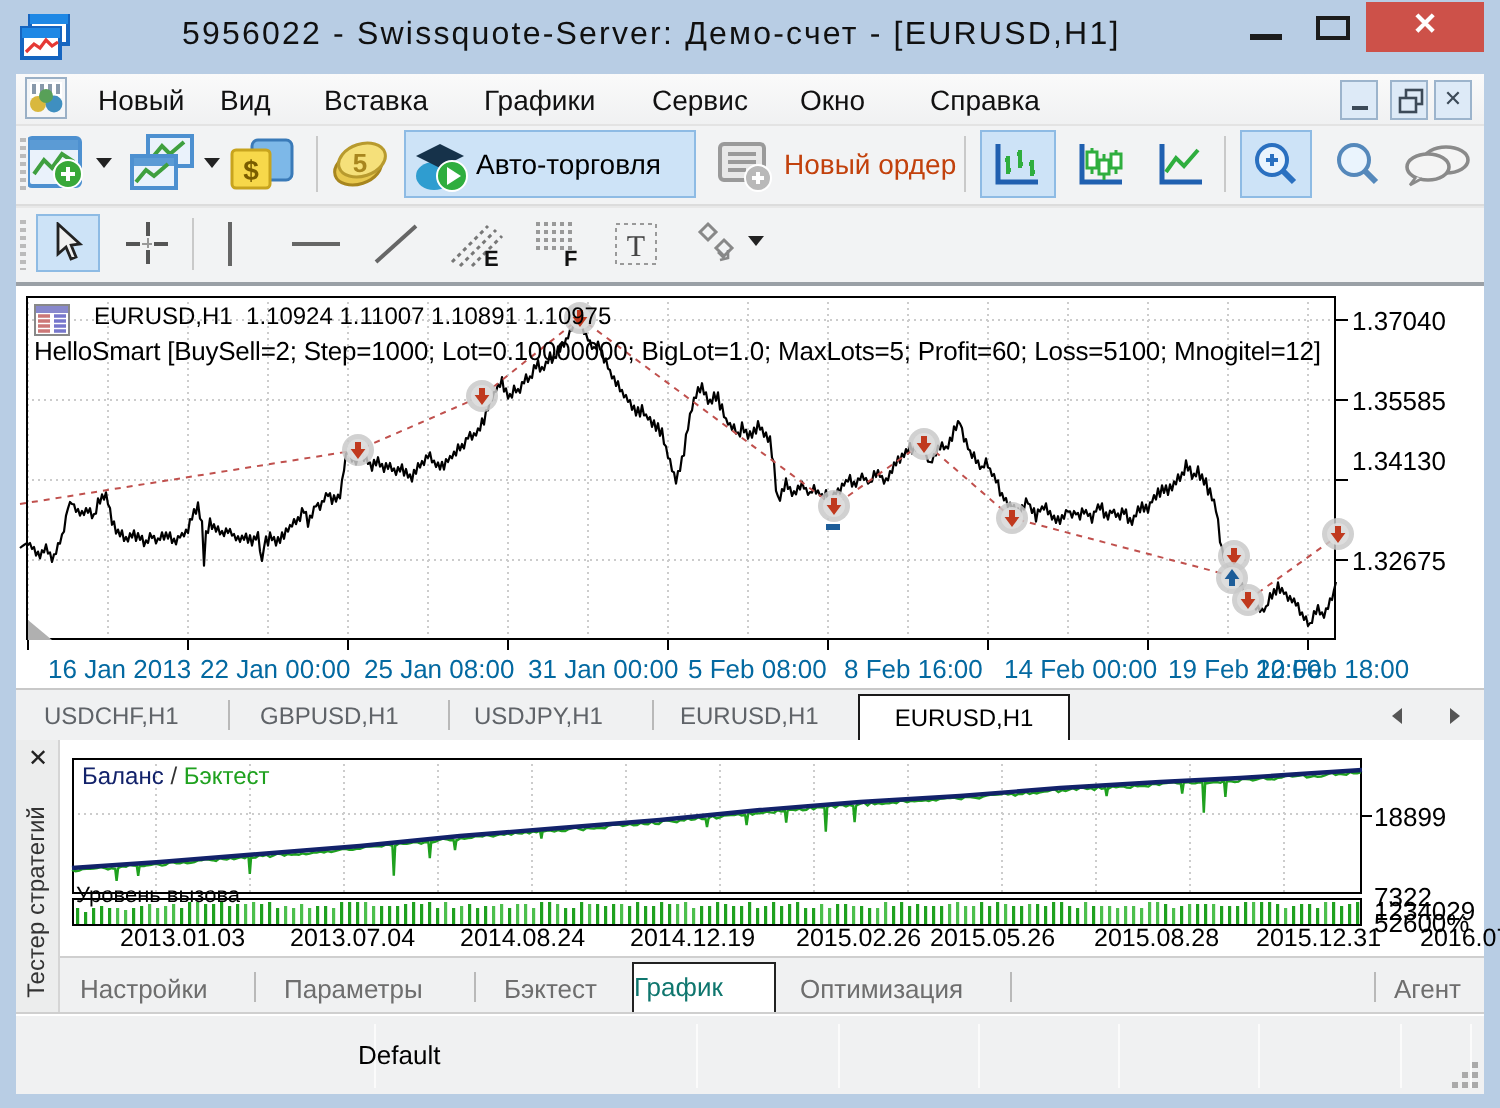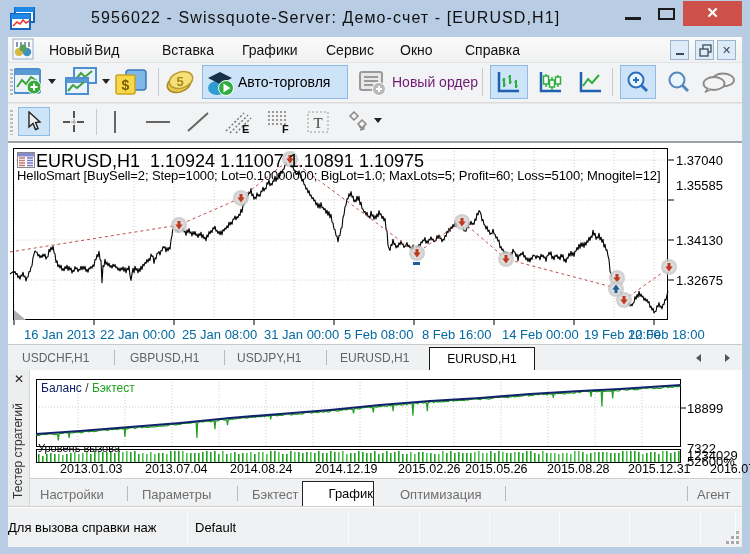--- a/index.html
+++ b/index.html
@@ -17,21 +17,21 @@
 .mdibtn{position:absolute;top:3px;width:19px;height:20px;background:#ddeaf7;border:1px solid #9cb4cc;color:#3c4a58;text-align:center;font-size:11px;line-height:18px}
 
 #tb1{left:8px;top:63px;width:734px;height:40px;background:#f2f3f4;border-bottom:1px solid #dcdcdc}
 #tb2{left:8px;top:103px;width:734px;height:38px;background:#f2f3f4;border-top:1px solid #e8e8e8}
 .grip{position:absolute;left:2px;top:6px;width:3px;bottom:6px;background:repeating-linear-gradient(#bbb 0 2px,transparent 2px 4px)}
 .tsep{position:absolute;top:5px;width:1px;height:28px;background:#c9c9c9}
 .selbtn{position:absolute;background:#cde3f7;border:1px solid #8ebbe4}
 .ddarw{position:absolute;width:0;height:0;border-left:4px solid transparent;border-right:4px solid transparent;border-top:5px solid #222}
 
 #chartwin{left:8px;top:141px;width:734px;height:203px;background:#fff;border-top:2px solid #9aa0a6}
-#ohlc{left:28px;top:8px;font-size:18px;color:#000;white-space:nowrap}
+#ohlc{left:39px;top:8px;font-size:12px;color:#000;white-space:nowrap}
 #ea{left:9px;top:25px;font-size:13px;letter-spacing:-0.12px;color:#000;white-space:nowrap}
 .plab{position:absolute;left:668px;font-size:13px;color:#000}
 .tlab{position:absolute;top:184px;font-size:13px;color:#0369a1;white-space:nowrap}
 
 #ctabs{left:8px;top:344px;width:734px;height:26px;background:#f0f1f2;border-top:1px solid #c8c8c8}
 .ctab{position:absolute;top:6px;font-size:12px;color:#5f6368;white-space:nowrap}
 .csep{position:absolute;top:5px;width:1px;height:15px;background:#b9b9b9}
 #acttab{left:421px;top:2px;width:106px;height:24px;background:#fff;border:1px solid #1a1a1a;border-bottom:none;text-align:center;font-size:12px;color:#000;line-height:22px}
 
 #tester{left:30px;top:370px;width:712px;height:108px;background:#f0f1f2}
@@ -40,26 +40,26 @@
 #tvert{left:-44px;top:73px;width:110px;height:16px;transform:rotate(-90deg);font-size:12px;color:#333;text-align:center}
 #tgraph{left:0;top:0;width:712px;height:108px;background:#fff}
 #tleg{left:11px;top:11px;font-size:12px;white-space:nowrap}
 #marglab{left:8px;top:72px;font-size:11px;color:#000;white-space:nowrap}
 .dlab{position:absolute;top:92px;font-size:12.5px;color:#000;white-space:nowrap}
 .rlab{position:absolute;font-size:13px;color:#000;white-space:nowrap}
 
 #btabs{left:30px;top:478px;width:712px;height:29px;background:#f0f1f2;border-top:1px solid #cfcfcf}
 .btab{position:absolute;top:8px;font-size:13px;color:#6e6e6e;white-space:nowrap}
 .bsep{position:absolute;top:7px;width:1px;height:15px;background:#b9b9b9}
-#actbtab{left:272px;top:2px;width:72px;height:27px;background:#fff;border:1px solid #222;border-bottom:none;text-align:right;font-size:13px;color:#000000;line-height:24px}
+#actbtab{left:286px;top:2px;width:72px;height:27px;background:#fff;border:1px solid #222;border-bottom:none;text-align:left;font-size:13px;color:#0f766e;line-height:24px}
 
 #status{left:8px;top:507px;width:734px;height:40px;background:#f0f1f2;border-top:1px solid #fff;box-shadow:0 -1px 0 #cfcfcf}
 .ssep{position:absolute;top:4px;width:1px;height:32px;background:#cdcdcd;border-right:1px solid #fbfbfb}
 #stext{left:0px;top:12px;font-size:13px;color:#000}
-#sdef{left:187px;top:12px;font-size:13px;color:#000}
+#sdef{left:171px;top:12px;font-size:13px;color:#000}
 </style></head><body>
 
 <div class="abs" id="title"></div>
 <svg class="abs" style="left:10px;top:7px" width="26" height="24" viewBox="0 0 26 24">
  <rect x="5" y="0" width="19" height="15" fill="#fff" stroke="#1565c0" stroke-width="2"></rect>
  <rect x="5" y="0" width="19" height="5" fill="#1e88e5"></rect>
  <rect x="1" y="7" width="19" height="15" fill="#fff" stroke="#1565c0" stroke-width="2"></rect>
  <rect x="1" y="7" width="19" height="5" fill="#1e88e5"></rect>
  <polyline points="3,19 7,15 10,17 13,13 16,16 19,14" fill="none" stroke="#e53935" stroke-width="1.6"></polyline>
 </svg>
@@ -71,21 +71,21 @@
 <div class="abs" id="menubar">
  <svg style="position:absolute;left:4px;top:1px" width="22" height="22" viewBox="0 0 22 22">
   <rect x="1" y="1" width="20" height="20" fill="#f4f6f8" stroke="#9ab0c6"></rect>
   <rect x="3" y="3" width="16" height="8" fill="#fff"></rect>
   <path d="M4,4 h2 v5 h-2 z M8,4 h2 v5 h-2 z M12,4 h2 v5 h-2 z M16,4 h2 v5 h-2 z" fill="#8899aa"></path>
   <circle cx="7" cy="14" r="4" fill="#d9b83e"></circle>
       <circle cx="15" cy="14" r="4.2" fill="#3f8fc0"></circle>
   <circle cx="11" cy="10" r="3.5" fill="#58a058"></circle>
  </svg>
  <div class="mi" style="left:41px">Новый</div>
- <div class="mi" style="left:86px">Вид</div>
+ <div class="mi" style="left:102px">Вид</div>
  <div class="mi" style="left:154px">Вставка</div>
  <div class="mi" style="left:234px">Графики</div>
  <div class="mi" style="left:318px">Сервис</div>
  <div class="mi" style="left:392px">Окно</div>
  <div class="mi" style="left:457px">Справка</div>
  <div class="mdibtn" style="left:662px">
       <div style="position:absolute;left:5px;top:12px;width:8px;height:2px;background:#3c4a58"></div>
     </div>
  <div class="mdibtn" style="left:687px">
       <svg width="17" height="18" style="position:absolute;left:1px;top:1px">
@@ -132,21 +132,21 @@
   <circle cx="19" cy="18" r="7.5" fill="#2fae3e" stroke="#fff"></circle>
   <path d="M16.5,13.5 v9 l7,-4.5 z" fill="#fff"></path>
  </svg>
  <div class="abs" style="left:230px;top:11px;font-size:14px;color:#000">Авто-торговля</div>
  <svg style="position:absolute;left:350px;top:7px" width="30" height="28" viewBox="0 0 30 28">
   <rect x="2" y="2" width="22" height="18" rx="2" fill="#e8e8e8" stroke="#9a9a9a" stroke-width="2"></rect>
   <path d="M6,7 h14 M6,11 h14 M6,15 h9" stroke="#9a9a9a" stroke-width="2"></path>
   <circle cx="21" cy="19" r="6.5" fill="#b9b9b9" stroke="#fff"></circle>
   <path d="M18,19 h6 M21,16 v6" stroke="#fff" stroke-width="2"></path>
  </svg>
- <div class="abs" style="left:384px;top:11px;font-size:14px;color:#701a75">Новый ордер</div>
+ <div class="abs" style="left:384px;top:11px;font-size:14px;color:#c2410c">Новый ордер</div>
  <div class="tsep" style="left:474px"></div>
  <div class="selbtn" style="left:482px;top:2px;width:38px;height:34px"></div>
  <svg style="position:absolute;left:488px;top:8px" width="26" height="24" viewBox="0 0 26 24">
   <path d="M3,1 v19 h20" fill="none" stroke="#2060b0" stroke-width="2.5"></path>
   <path d="M8,16 v-9 M6.5,9 h1.5 M8,14 h1.5 M14,13 v-9 M12.5,6 h1.5 M14,11 h1.5 M20,17 v-8 M18.5,11 h1.5 M20,15 h1.5" stroke="#2fae3e" stroke-width="2"></path>
  </svg>
  <svg style="position:absolute;left:530px;top:8px" width="26" height="24" viewBox="0 0 26 24">
   <path d="M3,1 v19 h20" fill="none" stroke="#2060b0" stroke-width="2.5"></path>
   <path d="M8,3 v13 M14,6 v13 M20,4 v12" stroke="#2fae3e" stroke-width="1.5"></path>
   <rect x="5.5" y="5" width="5" height="8" fill="#fff" stroke="#2fae3e" stroke-width="1.5"></rect>
@@ -311,22 +311,22 @@
  </svg>
  <svg style="position:absolute;left:9px;top:9px" width="18" height="16" viewBox="0 0 18 16">
   <rect x="0.5" y="0.5" width="17" height="15" fill="#fff" stroke="#888"></rect>
   <rect x="1" y="1" width="16" height="3.5" fill="#8888cc"></rect>
   <path d="M2,6 h6 M2,8.5 h6 M2,11 h6 M2,13.5 h6" stroke="#cc7777" stroke-width="1.7"></path>
   <path d="M10,6 h6 M10,8.5 h6 M10,11 h6 M10,13.5 h6" stroke="#7777cc" stroke-width="1.7"></path>
  </svg>
  <div class="abs" id="ohlc">EURUSD,H1&nbsp;&nbsp;1.10924 1.11007 1.10891 1.10975</div>
  <div class="abs" id="ea">HelloSmart [BuySell=2; Step=1000; Lot=0.10000000; BigLot=1.0; MaxLots=5; Profit=60; Loss=5100; Mnogitel=12]</div>
  <div class="plab" style="top:10px">1.37040</div>
-    <div class="plab" style="top:35px">1.35585</div>
-    <div class="plab" style="top:90px">1.34130</div>
+    <div class="plab" style="top:50px">1.35585</div>
+    <div class="plab" style="top:80px">1.34130</div>
     <div class="plab" style="top:130px">1.32675</div>
  <div class="tlab" style="left:16px">16 Jan 2013</div>
     <div class="tlab" style="left:92px">22 Jan 00:00</div>
     <div class="tlab" style="left:174px">25 Jan 08:00</div>
     <div class="tlab" style="left:256px">31 Jan 00:00</div>
     <div class="tlab" style="left:336px">5 Feb 08:00</div>
     <div class="tlab" style="left:414px">8 Feb 16:00</div>
     <div class="tlab" style="left:494px">14 Feb 00:00</div>
     <div class="tlab" style="left:576px">19 Feb 10:00</div>
     <div class="tlab" style="left:620px">22 Feb 18:00</div>
@@ -564,21 +564,20 @@
     <div class="bsep" style="left:207px"></div>
  <div class="btab" style="left:222px">Бэктест</div>
  <div id="actbtab" class="abs">График</div>
  <div class="btab" style="left:370px">Оптимизация</div>
     <div class="bsep" style="left:475px"></div>
     <div class="bsep" style="left:657px"></div>
  <div class="btab" style="left:667px">Агент</div>
 </div>
 
 <div class="abs" id="status">
- <div class="abs" id="stext">Для вызова справки наж</div>
  <div class="ssep" style="left:179px"></div>
  <div class="abs" id="sdef">Default</div>
  <div class="ssep" style="left:340px"></div>
  <div class="ssep" style="left:411px"></div>
  <div class="ssep" style="left:481px"></div>
  <div class="ssep" style="left:551px"></div>
  <div class="ssep" style="left:621px"></div>
  <div class="ssep" style="left:692px"></div>
  <div class="ssep" style="left:727px"></div>
  <svg style="position:absolute;right:2px;bottom:2px" width="14" height="14" viewBox="0 0 14 14">

